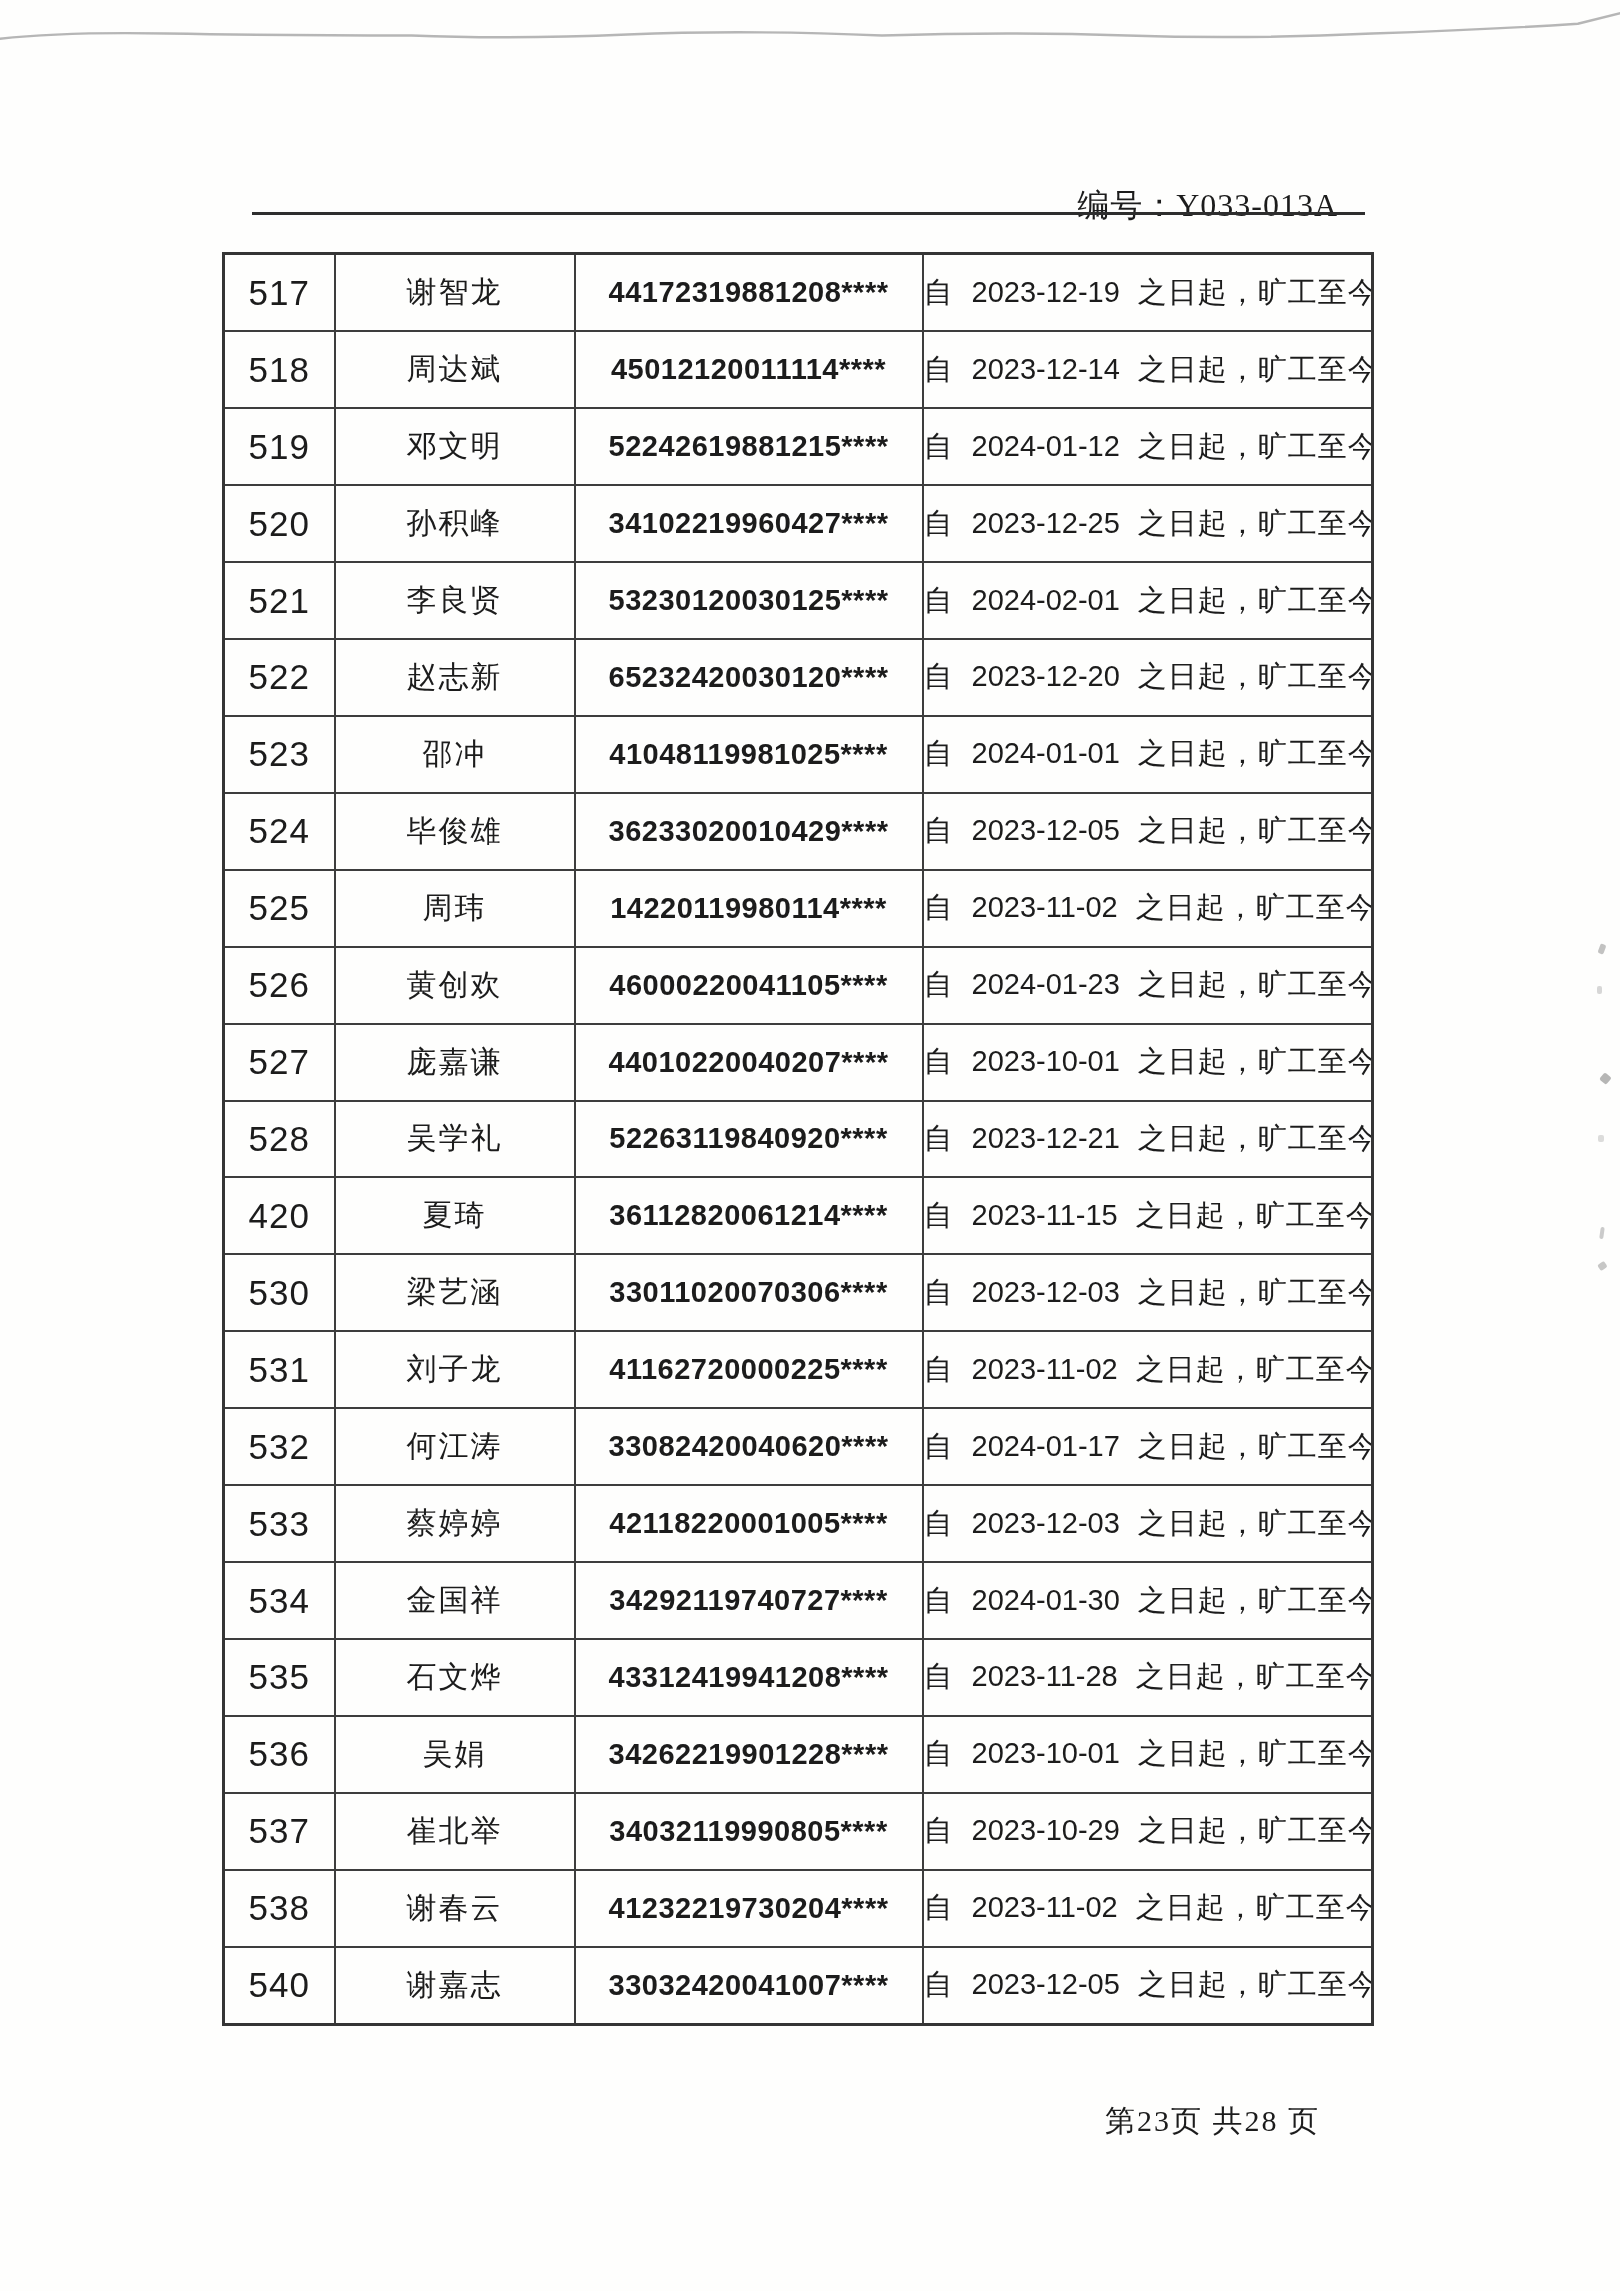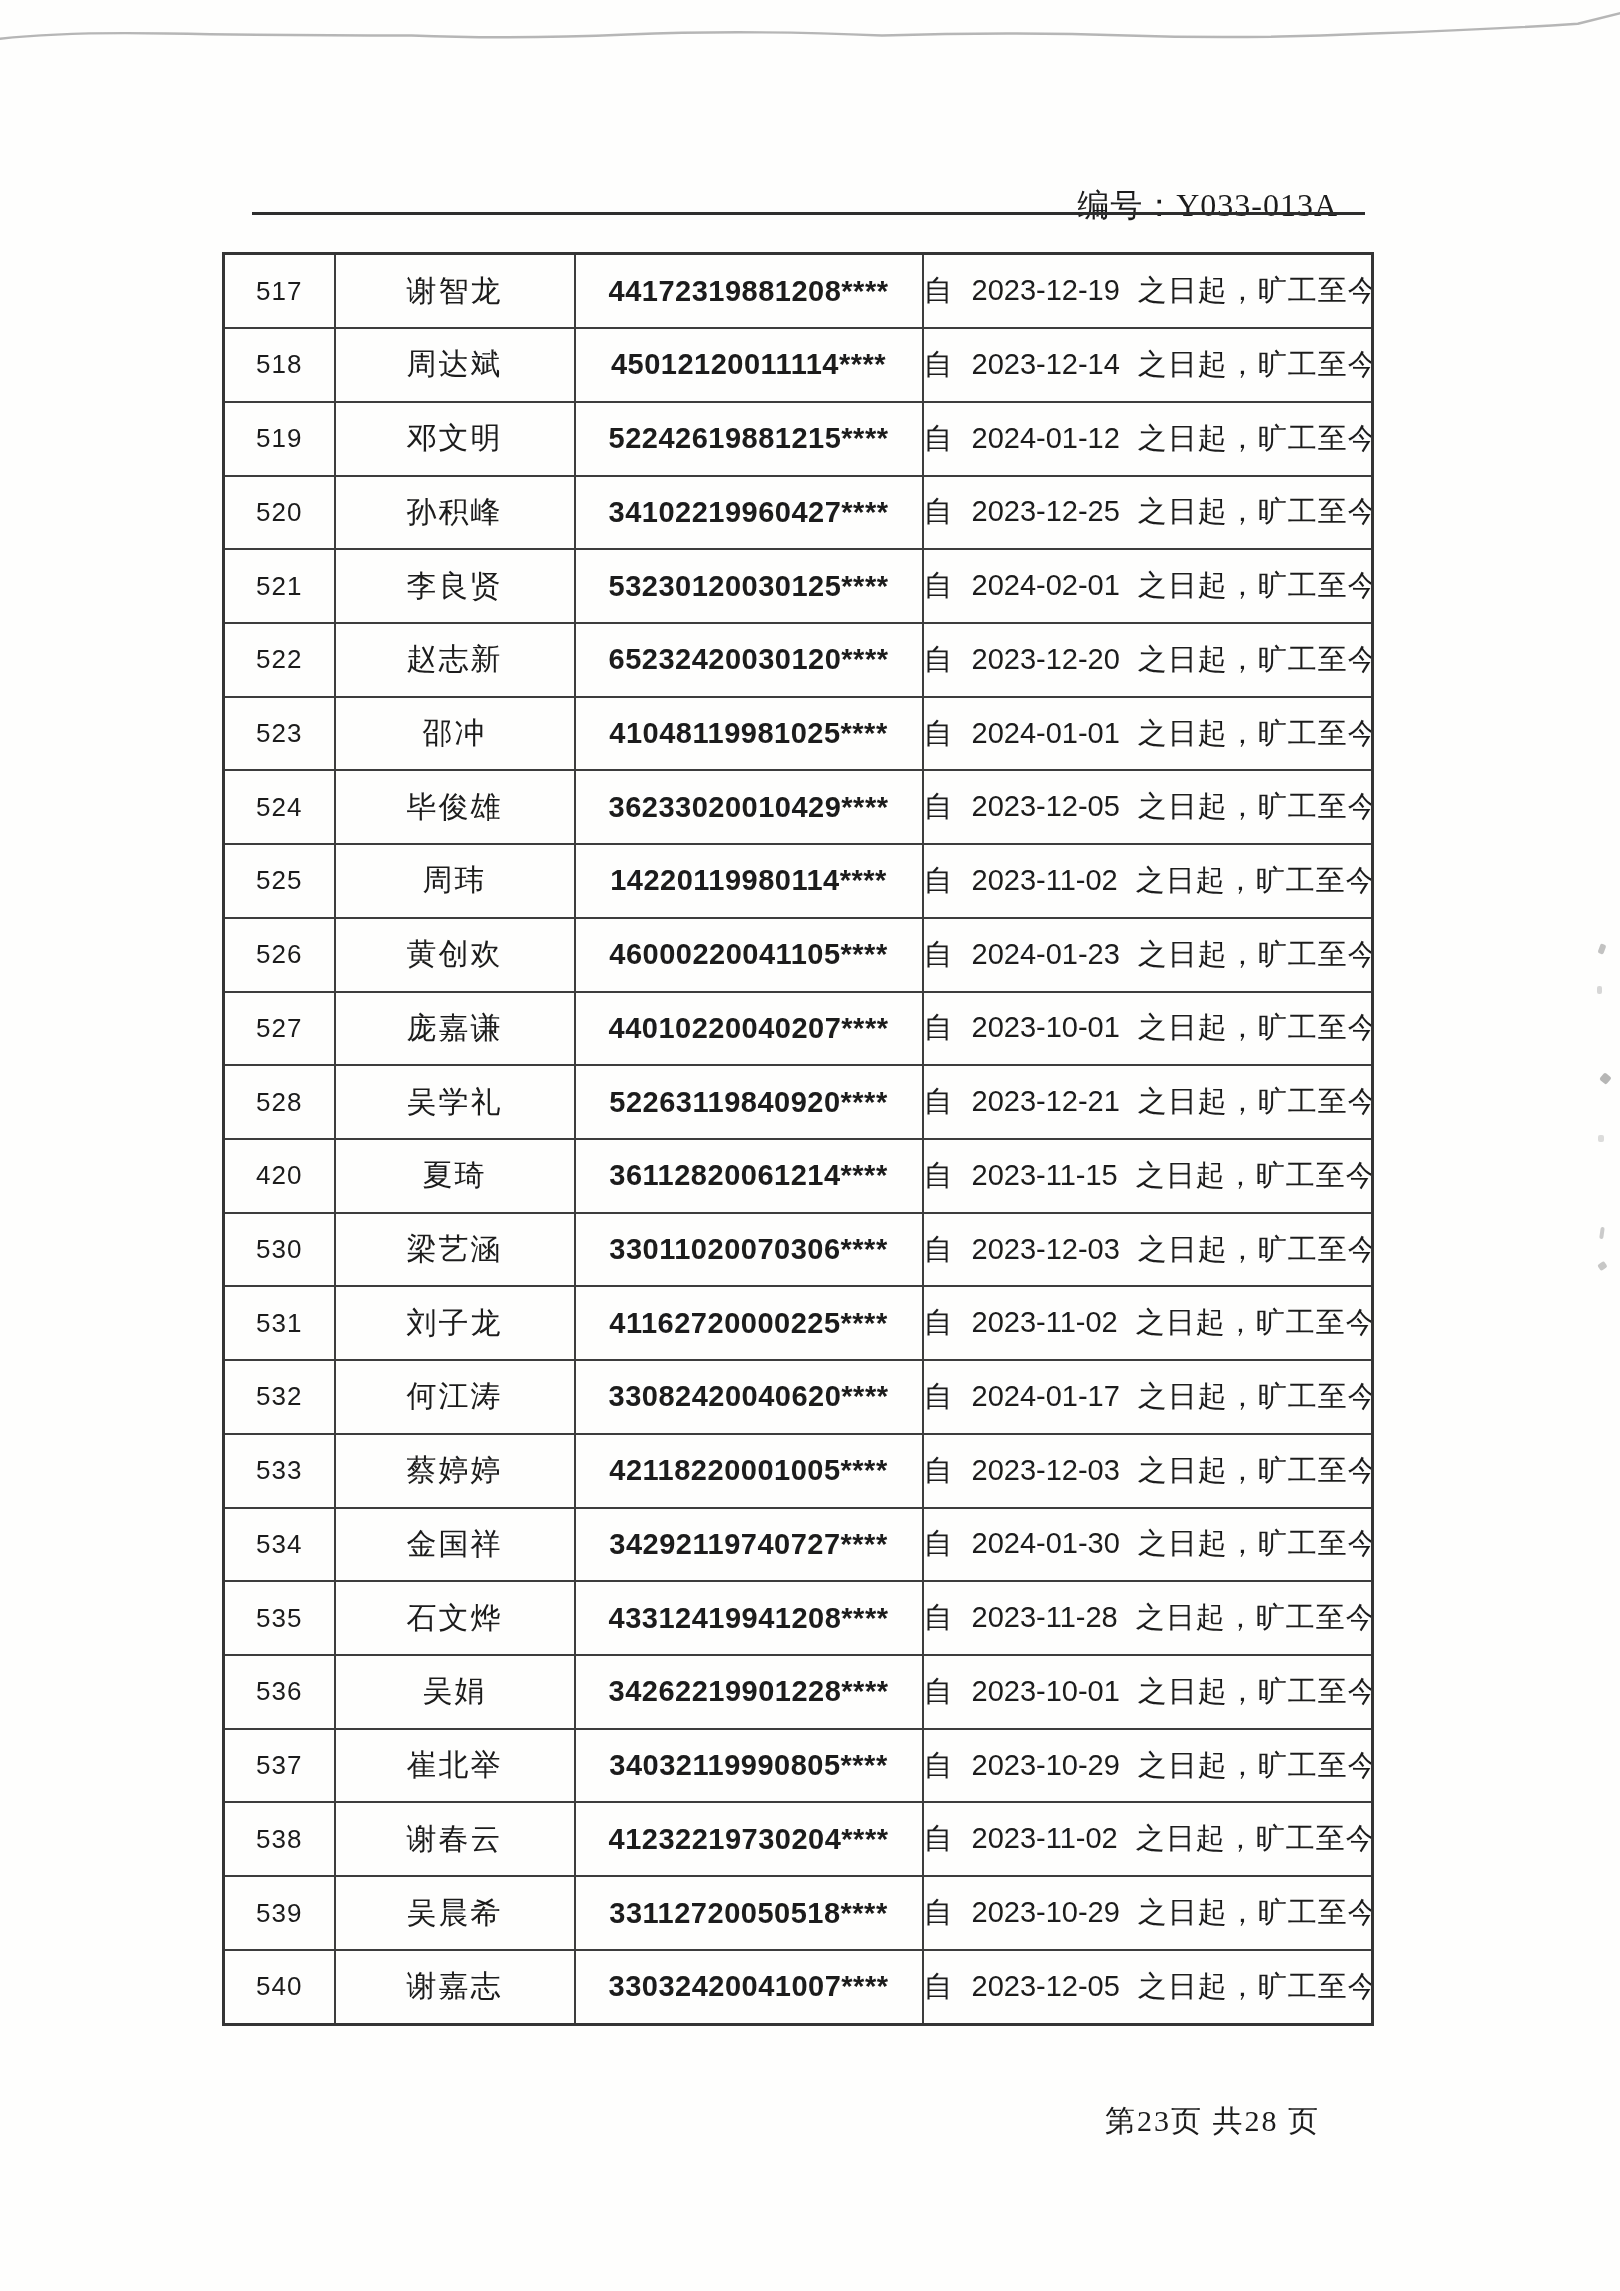--- a/index.html
+++ b/index.html
@@ -30,21 +30,21 @@
     position:absolute;left:222px;top:252px;
     width:1149px;height:1774px;
     border-collapse:collapse;table-layout:fixed;
     border:3.9px solid #353535;
   }
   table.absence td{
     border:2px solid #3d3d3d;
     text-align:center;vertical-align:middle;
     padding:0;overflow:hidden;white-space:nowrap;
   }
-  .c-no{font-size:26px;letter-spacing:1px;}
+  .c-no{font-size:35px;letter-spacing:1px;}
   .c-name{font-family:"Liberation Serif",serif;font-size:30px;letter-spacing:2px;}
   .c-id{font-size:29px;font-weight:bold;letter-spacing:0.5px;}
   .c-status{font-size:28px;}
   .c-status .num{font-weight:normal;font-size:29px;margin:0 18px;}
   .c-status .cjk{font-family:"Liberation Serif",serif;font-size:29px;letter-spacing:1px;}
 
   .footer-page{
     position:absolute;top:2101px;right:300px;
     font-family:"Liberation Serif",serif;
     font-size:30px;letter-spacing:2px;white-space:nowrap;
@@ -202,26 +202,20 @@
           <td class="c-id"><span>34032119990805****</span></td>
           <td class="c-status"><span class="cjk">自</span><span class="num">2023-10-29</span><span class="cjk">之日起，旷工至今</span></td>
         </tr>
         <tr>
           <td class="c-no"><span>538</span></td>
           <td class="c-name"><span>谢春云</span></td>
           <td class="c-id"><span>41232219730204****</span></td>
           <td class="c-status"><span class="cjk">自</span><span class="num">2023-11-02</span><span class="cjk">之日起，旷工至今</span></td>
         </tr>
         <tr>
-          <td class="c-no"><span>539</span></td>
-          <td class="c-name"><span>吴晨希</span></td>
-          <td class="c-id"><span>33112720050518****</span></td>
-          <td class="c-status"><span class="cjk">自</span><span class="num">2023-10-29</span><span class="cjk">之日起，旷工至今</span></td>
-        </tr>
-        <tr>
           <td class="c-no"><span>540</span></td>
           <td class="c-name"><span>谢嘉志</span></td>
           <td class="c-id"><span>33032420041007****</span></td>
           <td class="c-status"><span class="cjk">自</span><span class="num">2023-12-05</span><span class="cjk">之日起，旷工至今</span></td>
         </tr>
       </tbody>
   </table>
 
   <div class="footer-page">第23页 共28 页</div>
 

